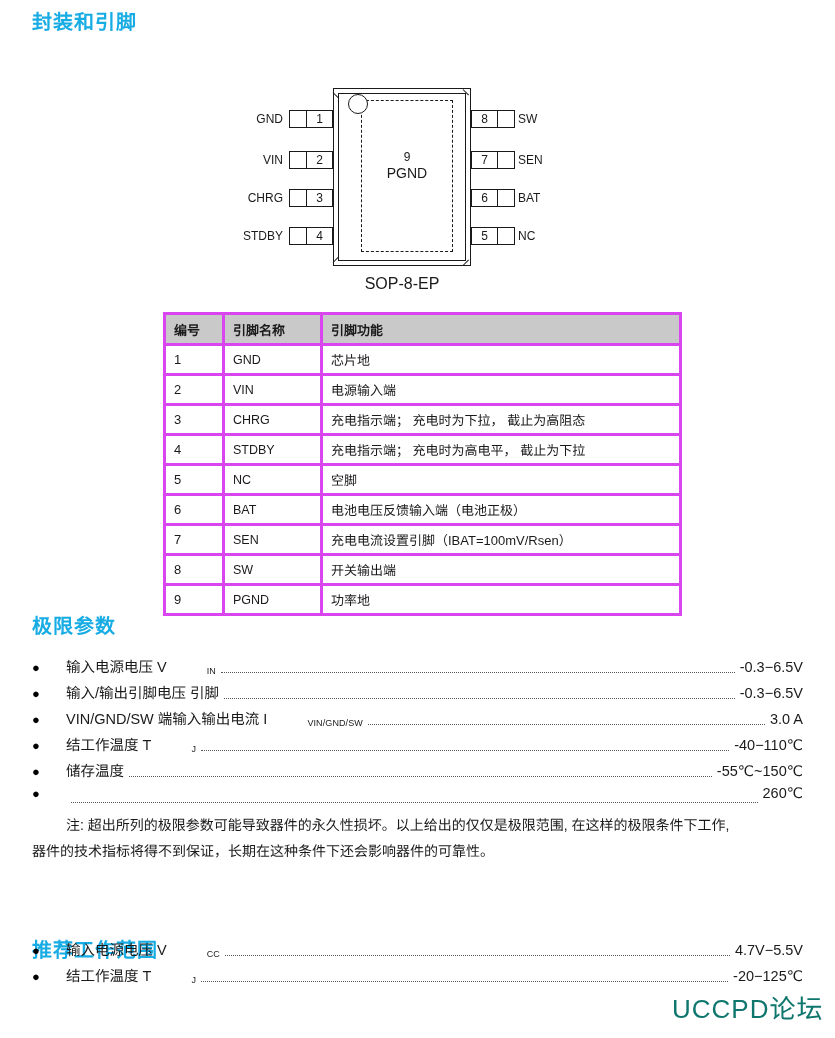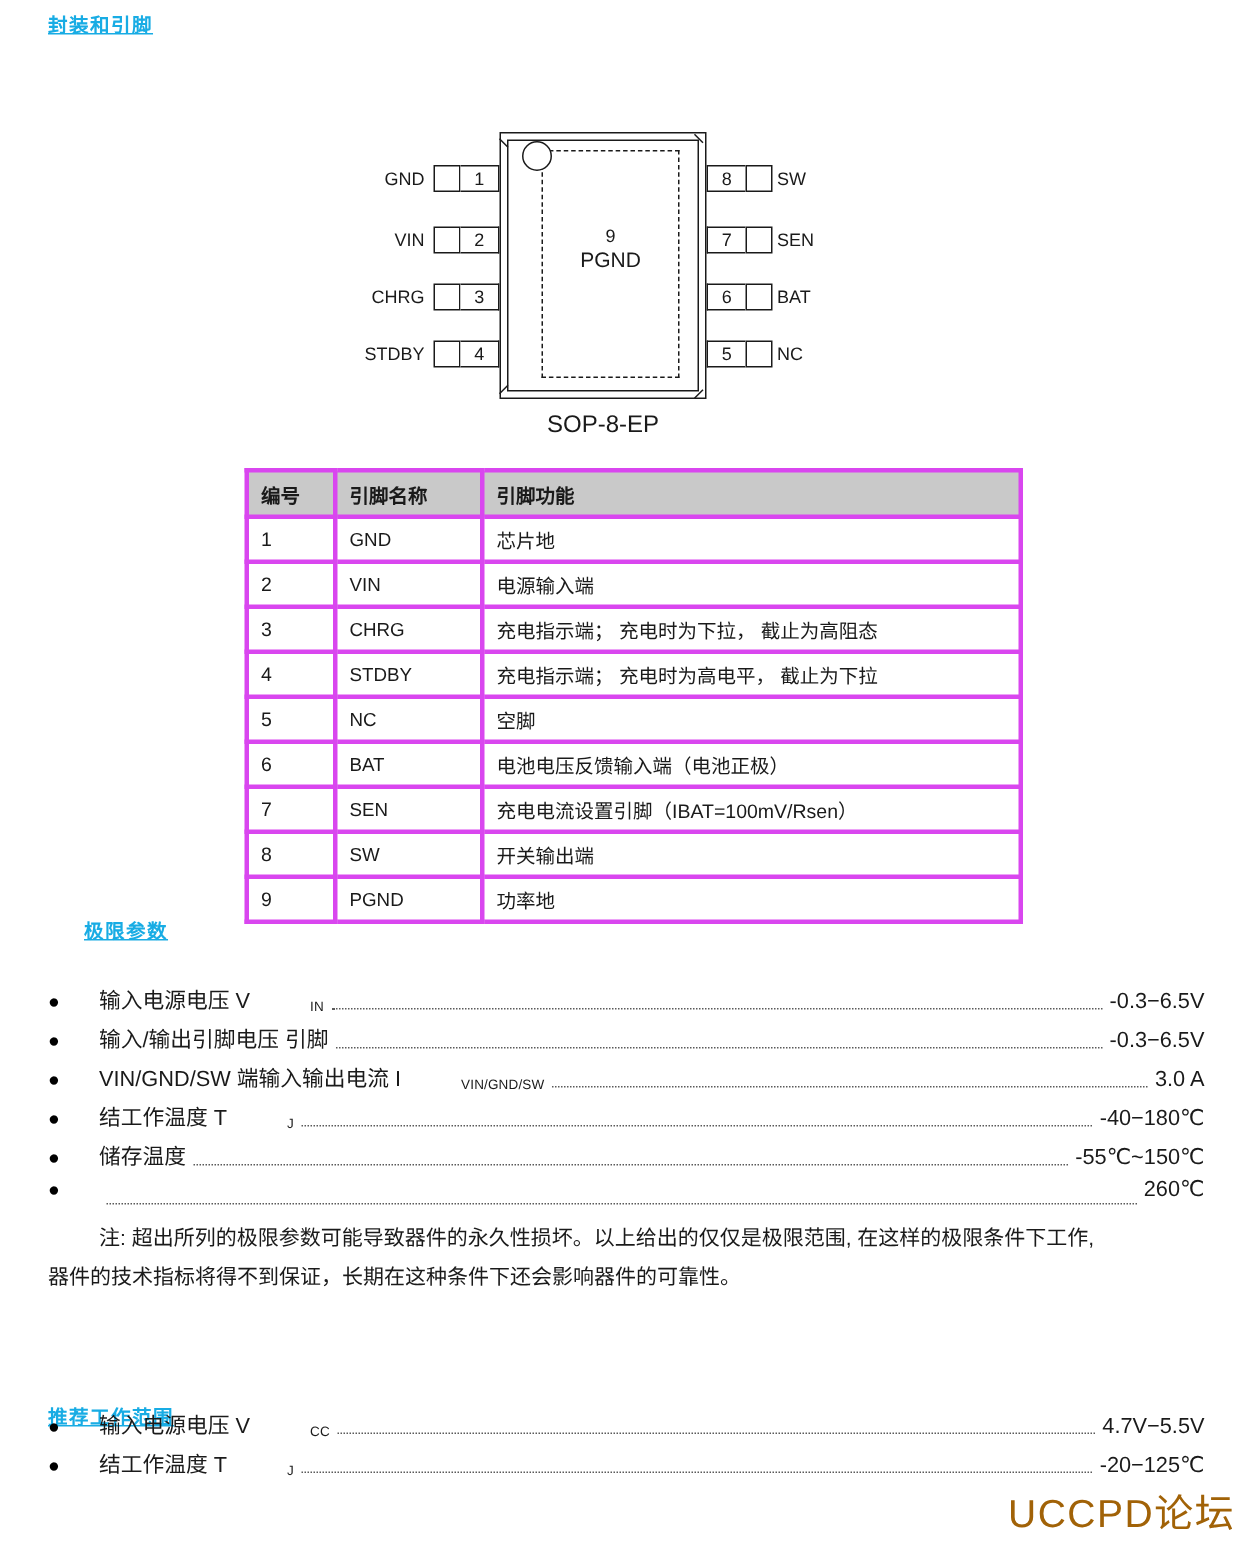--- a/index.html
+++ b/index.html
@@ -13,29 +13,28 @@
     height: 1038px;
     position: relative;
     font-family: "Liberation Sans", "DejaVu Sans", sans-serif;
     color: #1a1a1a;
     overflow: hidden;
   }
 
   
   .sec-heading {
     position: absolute;
-    font-size: 13px;
+    font-size: 20px;
     font-weight: bold;
     color: #18ace4;
     letter-spacing: 1px;
     white-space: nowrap;
-    text-decoration: underline;
   }
   #heading-package { left: 32px; top: 6px; }
-  #heading-limits  { left: 32px; top: 610px; margin-left: 24px; }
+  #heading-limits  { left: 32px; top: 610px; }
   #heading-recommend { left: 32px; top: 894px; margin-top: 40px; }
 
   
   #package-figure {
     position: absolute;
     left: 240px;
     top: 80px;
     width: 330px;
     height: 215px;
   }
@@ -249,21 +248,21 @@
     text-align: justify;
   }
   #limits-note .note-second { text-indent: 0; display: block; }
 
   
   #watermark {
     position: absolute;
     left: 672px;
     top: 988px;
     font-size: 26px;
-    color: #a16207;
+    color: #0f766e;
     letter-spacing: 1px;
     white-space: nowrap;
     font-family: "Liberation Sans", "DejaVu Sans", sans-serif;
   }
 </style>
 </head>
 <body>
 
 <div class="sec-heading" id="heading-package">封装和引脚</div>
 
@@ -412,21 +411,21 @@
     <li class="spec-row">
       <span class="spec-bullet">●</span>
       <span class="spec-label">VIN/GND/SW  端输入输出电流 I<sub class="sm">VIN/GND/SW</sub></span>
       <span class="spec-dots"></span>
       <span class="spec-value">3.0 A</span>
     </li>
     <li class="spec-row">
       <span class="spec-bullet">●</span>
       <span class="spec-label">结工作温度 T<sub class="sm">J</sub></span>
       <span class="spec-dots"></span>
-      <span class="spec-value">-40−180℃</span>
+      <span class="spec-value">-40−110℃</span>
     </li>
     <li class="spec-row">
       <span class="spec-bullet">●</span>
       <span class="spec-label">储存温度 </span>
       <span class="spec-dots"></span>
       <span class="spec-value">-55℃~150℃</span>
     </li>
     <li class="spec-row">
       <span class="spec-bullet">●</span>
       <span class="spec-dots"></span>

